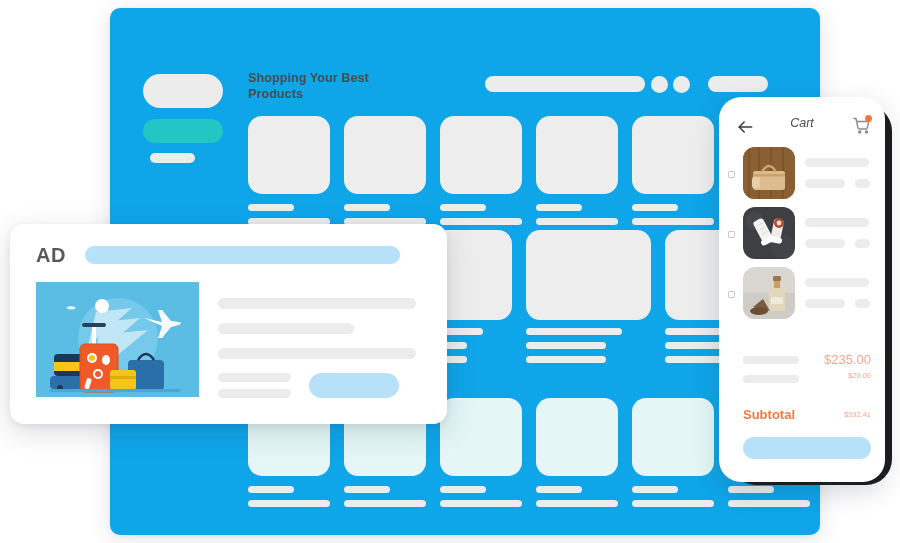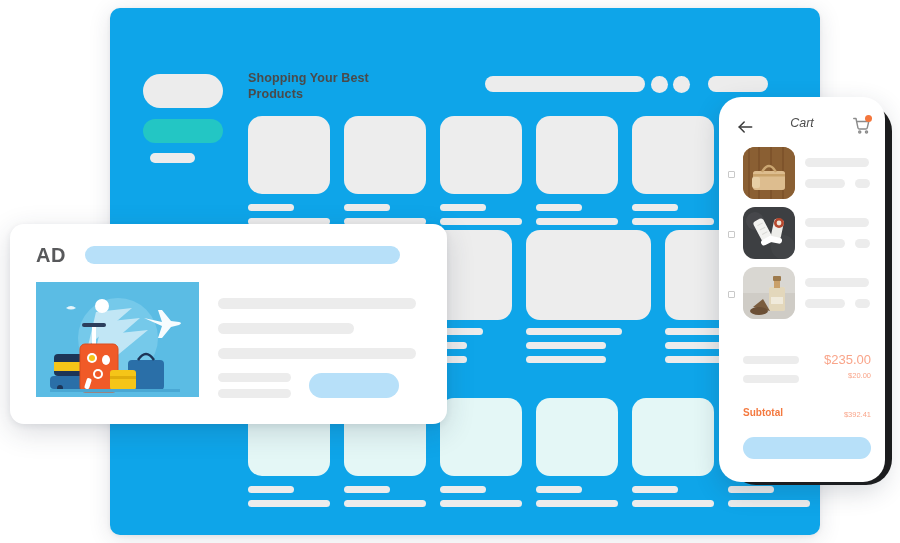--- a/index.html
+++ b/index.html
@@ -108,21 +108,21 @@
   .c-chk { position:absolute; left:9px; top:24px; width:7px; height:7px; border:1px solid #c9c9c9; border-radius:1px; }
   .c-thumb { position:absolute; left:24px; top:0; width:52px; height:52px; border-radius:12px; overflow:hidden; }
   .c-t1 { position:absolute; left:86px; top:11px; width:64px; height:9px; background:#ececec; border-radius:6px; }
   .c-t2 { position:absolute; left:86px; top:32px; width:40px; height:9px; background:#ececec; border-radius:6px; }
   .c-t3 { position:absolute; left:136px; top:32px; width:15px; height:9px; background:#ececec; border-radius:6px; }
 
   .sum-l1 { position:absolute; left:24px; top:259px; width:56px; height:8px; background:#ececec; border-radius:6px; }
   .sum-l2 { position:absolute; left:24px; top:278px; width:56px; height:8px; background:#ececec; border-radius:6px; }
   .sum-p1 { position:absolute; right:14px; top:255px; font-size:13px; color:#f9a58a;margin-left:27px; }
   .sum-p2 { position:absolute; right:14px; top:274px; font-size:7.5px; color:#f9a58a; }
-  .subtotal-lbl { position:absolute; left:24px; top:310px; font-size:10px; font-weight:bold; color:#f4793f; }
+  .subtotal-lbl { position:absolute; left:24px; top:310px; font-size:13px; font-weight:bold; color:#f4793f; }
   .subtotal-val { position:absolute; right:14px; top:313px; font-size:7.5px; color:#f9a58a; }
   .checkout-btn { position:absolute; left:24px; top:340px; width:128px; height:22px; background:#b7e0f9; border-radius:20px; }
 </style>
 </head>
 <body>
 
 <div class="stage">
 
   <div class="desktop">
 

